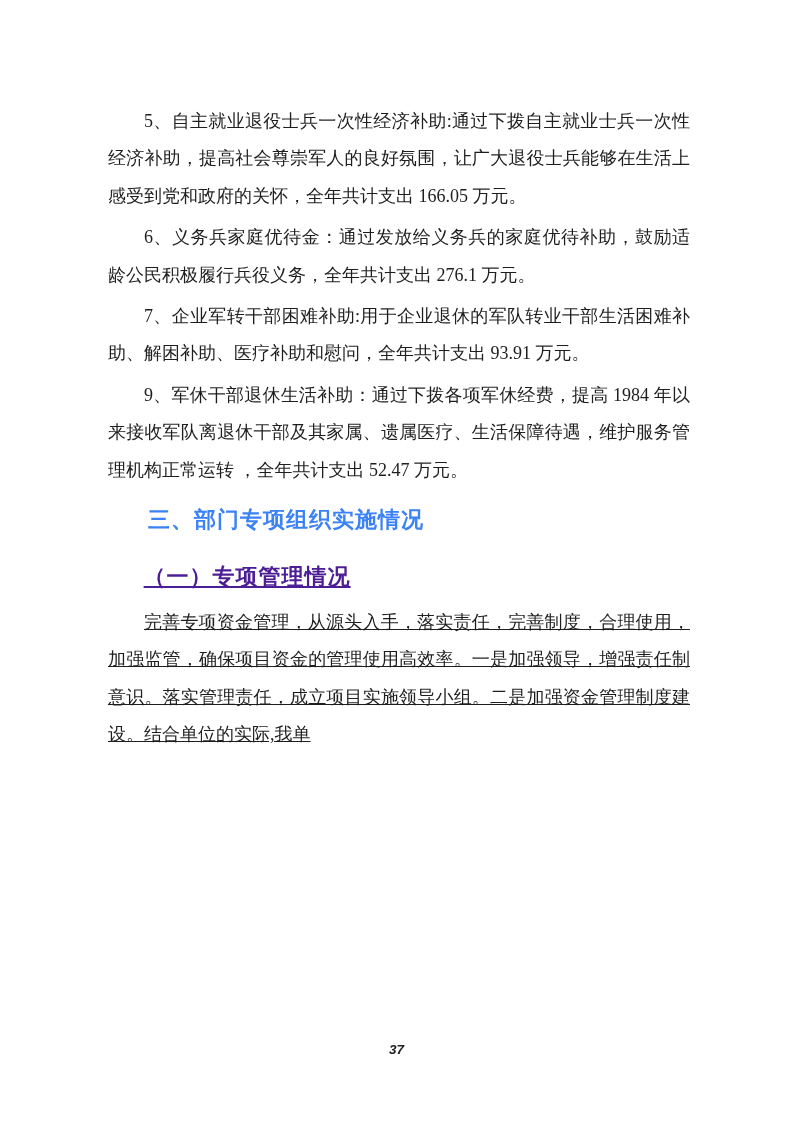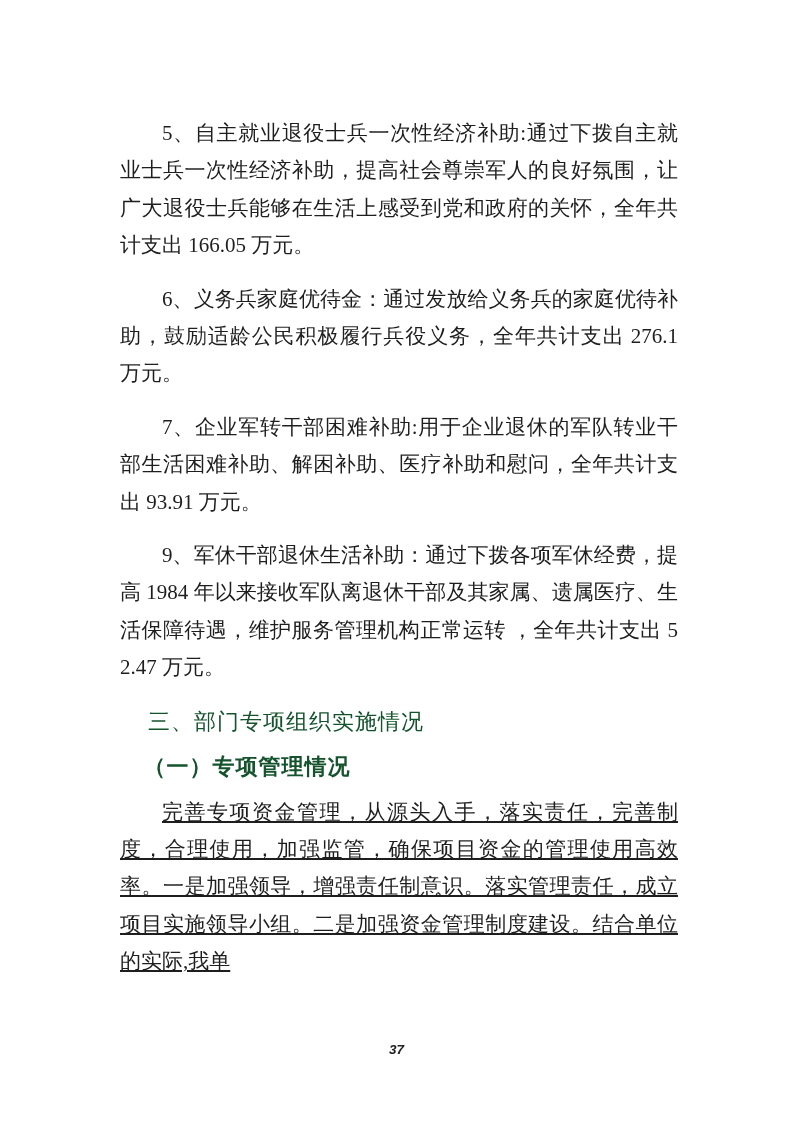--- a/index.html
+++ b/index.html
@@ -15,45 +15,46 @@
     overflow: hidden;
     font-family: "Liberation Serif", "DejaVu Serif", serif;
   }
   .content {
     position: absolute;
     left: 104px;
     top: 99px;
     width: 590px;
   }
   .body-text {
-    margin: 16px;
-    font-size: 21px;
+    margin: 4px;
+    font-size: 18px;
     line-height: 37.4px;
     color: #1e1e1e;
     text-align: justify;
     text-indent: 2em;
     word-break: break-all;
   }
   .heading-1 {
     margin: 12px 0 0 0;
     font-size: 22px;
     line-height: 37.4px;
-    font-weight: normal;
-    color: #14532d;
+    font-weight: bold;
+    color: #3b82f6;
     text-indent: 2em;
     letter-spacing: 1px;
   }
   .heading-2 {
-    margin: 8px 0 0 0;
+    margin: 20px 0 0 0;
     font-size: 22px;
     line-height: 37.4px;
     font-weight: bold;
-    color: #14532d;
+    color: #4c1d95;
     text-indent: 1.8em;
     letter-spacing: 1px;
+    text-decoration: underline;
   }
   .para-after-heading {
     margin-top: 8px;
     text-decoration: underline;
   }
   .footer {
     position: absolute;
     left: 0;
     top: 1040px;
     width: 100%;

